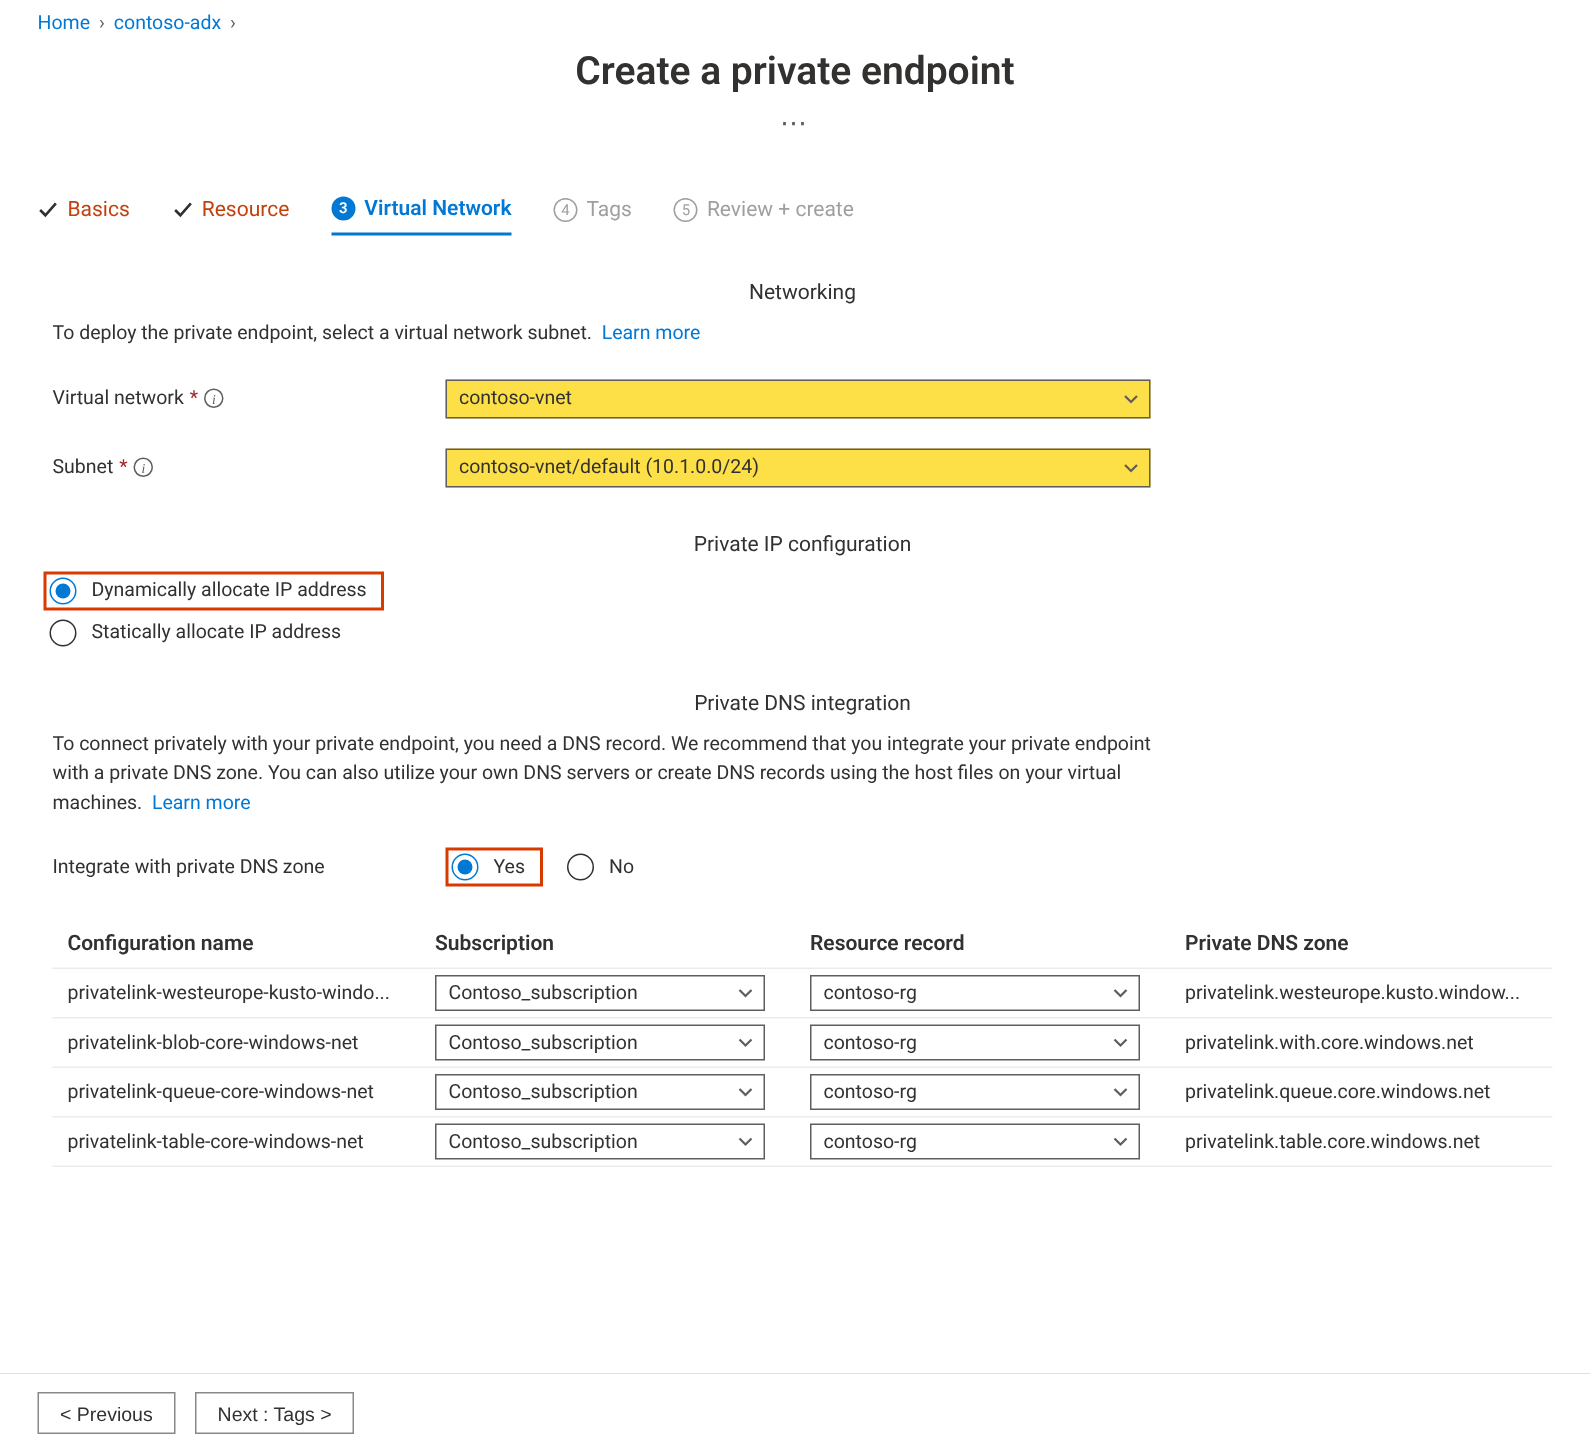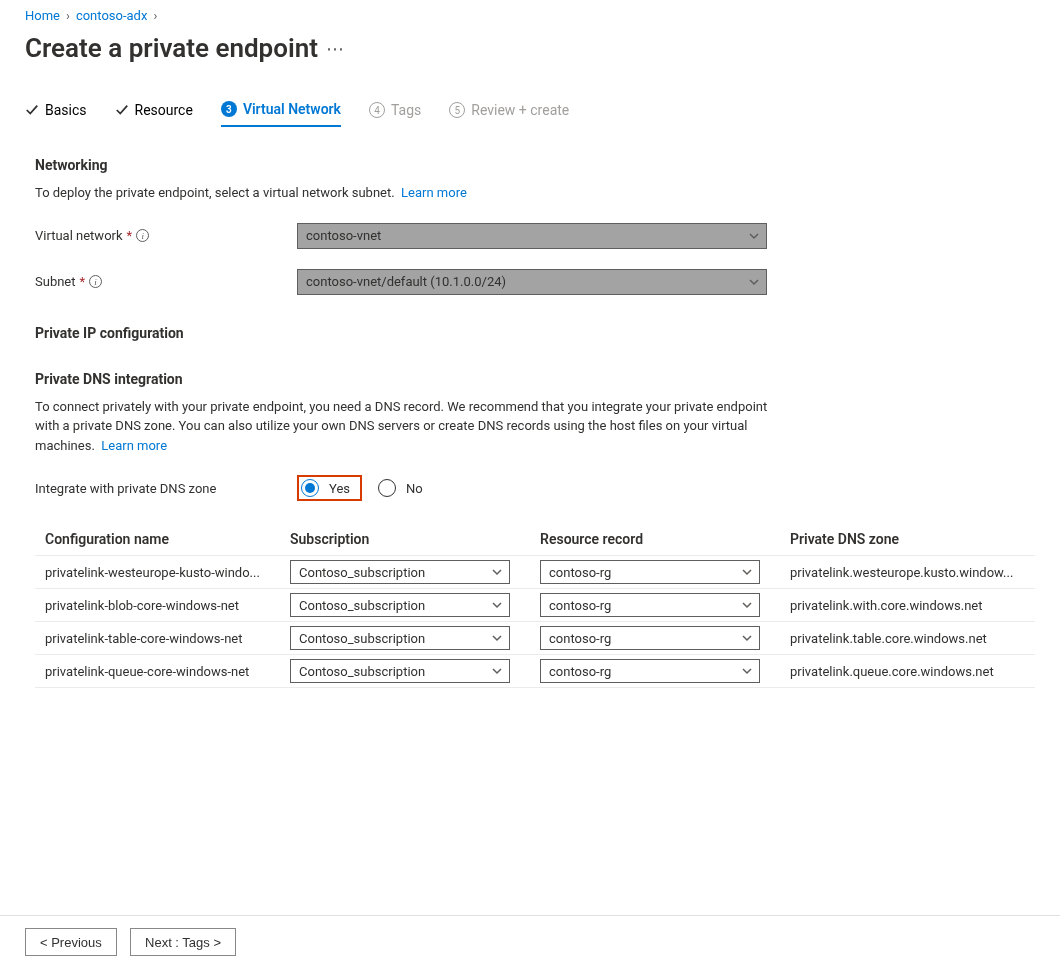--- a/index.html
+++ b/index.html
@@ -13,59 +13,59 @@
   }
   .page { padding: 8px 25px 0 25px; }
   a { color: #0078d4; text-decoration: none; cursor: pointer; }
 
   
   .breadcrumb { display: flex; align-items: center; gap: 6px; font-size: 13px; color: #0078d4; }
   .breadcrumb .sep { color: #605e5c; }
   .bc-item { color: #0078d4; }
 
   
-  .title-row { display: flex; align-items: center; gap: 8px; margin-top: 10px; }
+  .title-row { display: flex; align-items: center; gap: 8px; margin-top: 10px; flex-direction: column; }
   .page-title { font-size: 26px; font-weight: 600; color: #323130; margin: 0; }
   .more-icon { color: #605e5c; font-size: 18px; letter-spacing: 2px; cursor: pointer; }
 
   
   .tabs { display: flex; align-items: center; gap: 28px; margin-top: 38px; border-bottom: 0; }
   .tab { display: flex; align-items: center; gap: 6px; padding-bottom: 8px; cursor: pointer; color: #605e5c; font-size: 14px; }
-  .tab.done { color: #000000; }
+  .tab.done { color: #c2410c; }
   .tab.active { color: #0078d4; border-bottom: 2px solid #0078d4; font-weight: 600; }
   .tab.disabled { color: #a19f9d; cursor: default; }
   .step-circle {
     width: 16px; height: 16px; border-radius: 50%;
     display: inline-flex; align-items: center; justify-content: center;
     font-size: 10px; flex-shrink: 0;
   }
   .step-circle.num-active { background: #0078d4; color: #fff; }
   .step-circle.num-pending { border: 1px solid #a19f9d; color: #a19f9d; }
   .check-icon { width: 14px; height: 14px; stroke: #323130; stroke-width: 2; fill: none; }
 
   
   .section { margin-top: 30px; padding-left: 10px; }
-  .section-heading { font-weight: 700; font-size: 14px; color: #323130; margin-bottom: 10px; }
+  .section-heading { font-weight: 400; font-size: 14px; color: #323130; margin-bottom: 10px; text-align: center; }
   .section-desc { color: #323130; line-height: 1.5; max-width: 740px; }
 
   
   .form-row { display: flex; align-items: center; margin-top: 20px; }
   .form-label { width: 262px; display: flex; align-items: center; gap: 4px; color: #323130; font-size: 13px; }
   .req { color: #a4262c; }
   .info-icon {
     width: 13px; height: 13px; border: 1px solid #605e5c; border-radius: 50%;
     display: inline-flex; align-items: center; justify-content: center;
     font-size: 9px; color: #605e5c; font-style: italic; font-family: serif;
     cursor: pointer;
   }
   .select-box {
     width: 470px; height: 26px;
     border: 1px solid #605e5c;
     display: flex; align-items: center; justify-content: space-between;
-    padding: 0 6px 0 8px; cursor: pointer; background: #a3a3a3;
+    padding: 0 6px 0 8px; cursor: pointer; background: #fde047;
     font-size: 13px;
   }
   .chev { width: 12px; height: 12px; stroke: #605e5c; stroke-width: 1.5; fill: none; }
 
   
   .radio-group { margin-top: 10px; }
   .radio-row { display: flex; align-items: center; gap: 10px; margin: 6px 0 6px 4px; cursor: pointer; }
   .radio-outer {
     width: 18px; height: 18px; border-radius: 50%;
     display: inline-flex; align-items: center; justify-content: center;
@@ -188,20 +188,34 @@
         <span>contoso-vnet/default (10.1.0.0/24)</span>
         <svg class="chev" viewBox="0 0 12 12">
             <polyline points="2,4 6,8 10,4"></polyline>
           </svg>
       </div>
     </div>
   </div>
 
   <div class="section">
     <div class="section-heading">Private IP configuration</div>
+    <div class="radio-group" style="margin-left:-6px;">
+      <span class="hl-box">
+        <label class="radio-row" style="margin:0;">
+          <span class="radio-outer sel">
+              <span class="radio-inner"></span>
+            </span>
+          <span>Dynamically allocate IP address</span>
+        </label>
+      </span>
+      <label class="radio-row">
+        <span class="radio-outer unsel"></span>
+        <span>Statically allocate IP address</span>
+      </label>
+    </div>
   </div>
 
   <div class="section">
     <div class="section-heading">Private DNS integration</div>
     <div class="section-desc">
       <span>To connect privately with your private endpoint, you need a DNS record. We recommend that you integrate your private endpoint with a private DNS zone. You can also utilize your own DNS servers or create DNS records using the host files on your virtual machines.</span>
       &nbsp;<a>Learn more</a>
     </div>
 
     <div class="form-row" style="align-items:center;">
@@ -274,58 +288,58 @@
               <div class="td-select">
                 <span>contoso-rg</span>
                 <svg class="chev" viewBox="0 0 12 12">
                   <polyline points="2,4 6,8 10,4"></polyline>
                 </svg>
               </div>
             </td>
             <td>privatelink.with.core.windows.net</td>
           </tr>
           <tr>
-            <td>privatelink-table-core-windows-net</td>
+            <td>privatelink-queue-core-windows-net</td>
             <td>
               <div class="td-select">
                 <span>Contoso_subscription</span>
                 <svg class="chev" viewBox="0 0 12 12">
                   <polyline points="2,4 6,8 10,4"></polyline>
                 </svg>
               </div>
             </td>
             <td>
               <div class="td-select">
                 <span>contoso-rg</span>
                 <svg class="chev" viewBox="0 0 12 12">
                   <polyline points="2,4 6,8 10,4"></polyline>
                 </svg>
               </div>
             </td>
-            <td>privatelink.table.core.windows.net</td>
+            <td>privatelink.queue.core.windows.net</td>
           </tr>
           <tr>
-            <td>privatelink-queue-core-windows-net</td>
+            <td>privatelink-table-core-windows-net</td>
             <td>
               <div class="td-select">
                 <span>Contoso_subscription</span>
                 <svg class="chev" viewBox="0 0 12 12">
                   <polyline points="2,4 6,8 10,4"></polyline>
                 </svg>
               </div>
             </td>
             <td>
               <div class="td-select">
                 <span>contoso-rg</span>
                 <svg class="chev" viewBox="0 0 12 12">
                   <polyline points="2,4 6,8 10,4"></polyline>
                 </svg>
               </div>
             </td>
-            <td>privatelink.queue.core.windows.net</td>
+            <td>privatelink.table.core.windows.net</td>
           </tr>
         </tbody>
     </table>
   </div>
 
 </div>
 
 <div class="footer">
   <button class="btn">&lt;  Previous</button>
   <button class="btn">Next : Tags  &gt;</button>

